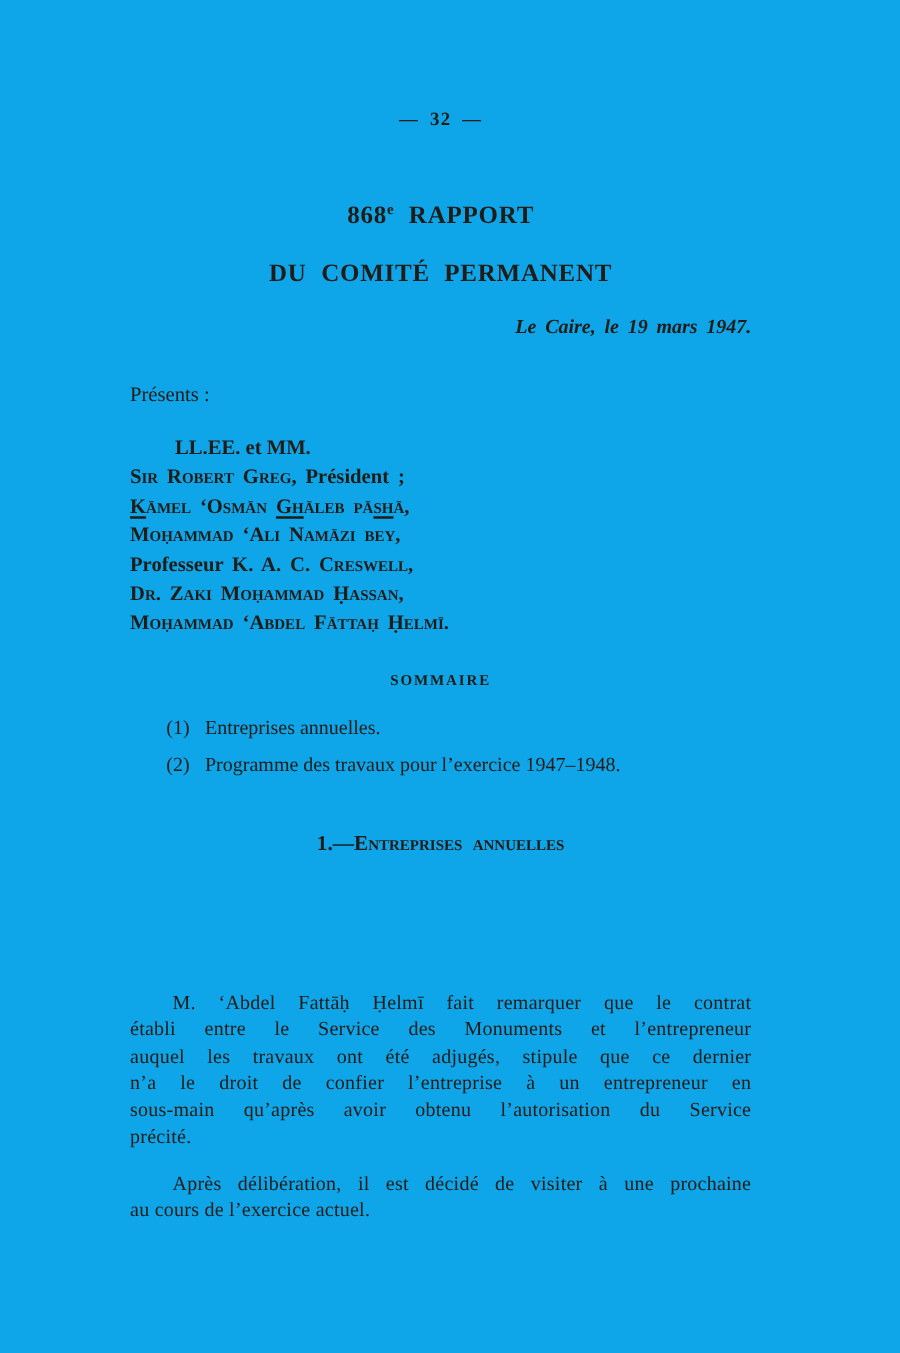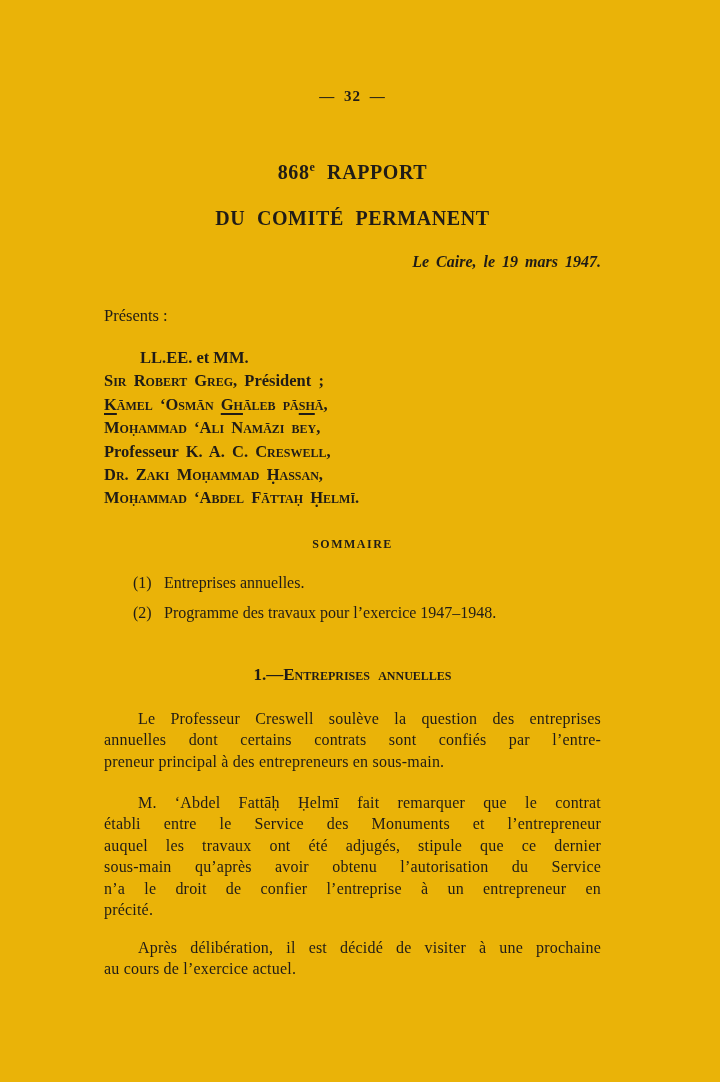--- a/index.html
+++ b/index.html
@@ -1,20 +1,20 @@
 <!DOCTYPE html>
 <html><head>
 <meta charset="utf-8">
 <style>
   html,body { margin:0; padding:0; background:#e8e8e8; }
   .page {
     position:relative;
     width:720px; height:1082px;
     margin:0 auto;
-    background:#eab308;
+    background:#0ea5e9;
     color:#201c17;
     font-family:"Liberation Serif", serif;
     overflow:hidden;
   }
   .abs { position:absolute; }
   .col { left:104px; width:497px; }
 
   .pageno {
     top:88px; text-align:center;
     font-size:15px; font-weight:700; letter-spacing:1px; word-spacing:4px;
@@ -93,32 +93,27 @@
 
   <div class="abs col sommaire-item si1">
     <span class="item-num">(1)</span><span>Entreprises annuelles.</span>
   </div>
   <div class="abs col sommaire-item si2">
     <span class="item-num">(2)</span><span>Programme des travaux pour l’exercice 1947–1948.</span>
   </div>
 
   <div class="abs col section-heading"><span class="r">1.—</span><span>Entreprises annuelles</span></div>
 
-  <div class="abs col para p1">
-    <div class="pline first">Le Professeur Creswell soulève la question des entreprises</div>
-    <div class="pline">annuelles dont certains contrats sont confiés par l’entre-</div>
-    <div class="pline last">preneur principal à des entrepreneurs en sous-main.</div>
-  </div>
 
   <div class="abs col para p2">
     <div class="pline first">M. ‘Abdel Fattāḥ Ḥelmī fait remarquer que le contrat</div>
     <div class="pline">établi entre le Service des Monuments et l’entrepreneur</div>
     <div class="pline">auquel les travaux ont été adjugés, stipule que ce dernier</div>
+    <div class="pline">n’a le droit de confier l’entreprise à un entrepreneur en</div>
     <div class="pline">sous-main qu’après avoir obtenu l’autorisation du Service</div>
-    <div class="pline">n’a le droit de confier l’entreprise à un entrepreneur en</div>
     <div class="pline last">précité.</div>
   </div>
 
   <div class="abs col para p3">
     <div class="pline first">Après délibération, il est décidé de visiter à une prochaine</div>
     <div class="pline last">au cours de l’exercice actuel.</div>
   </div>
 
 </div>
 

